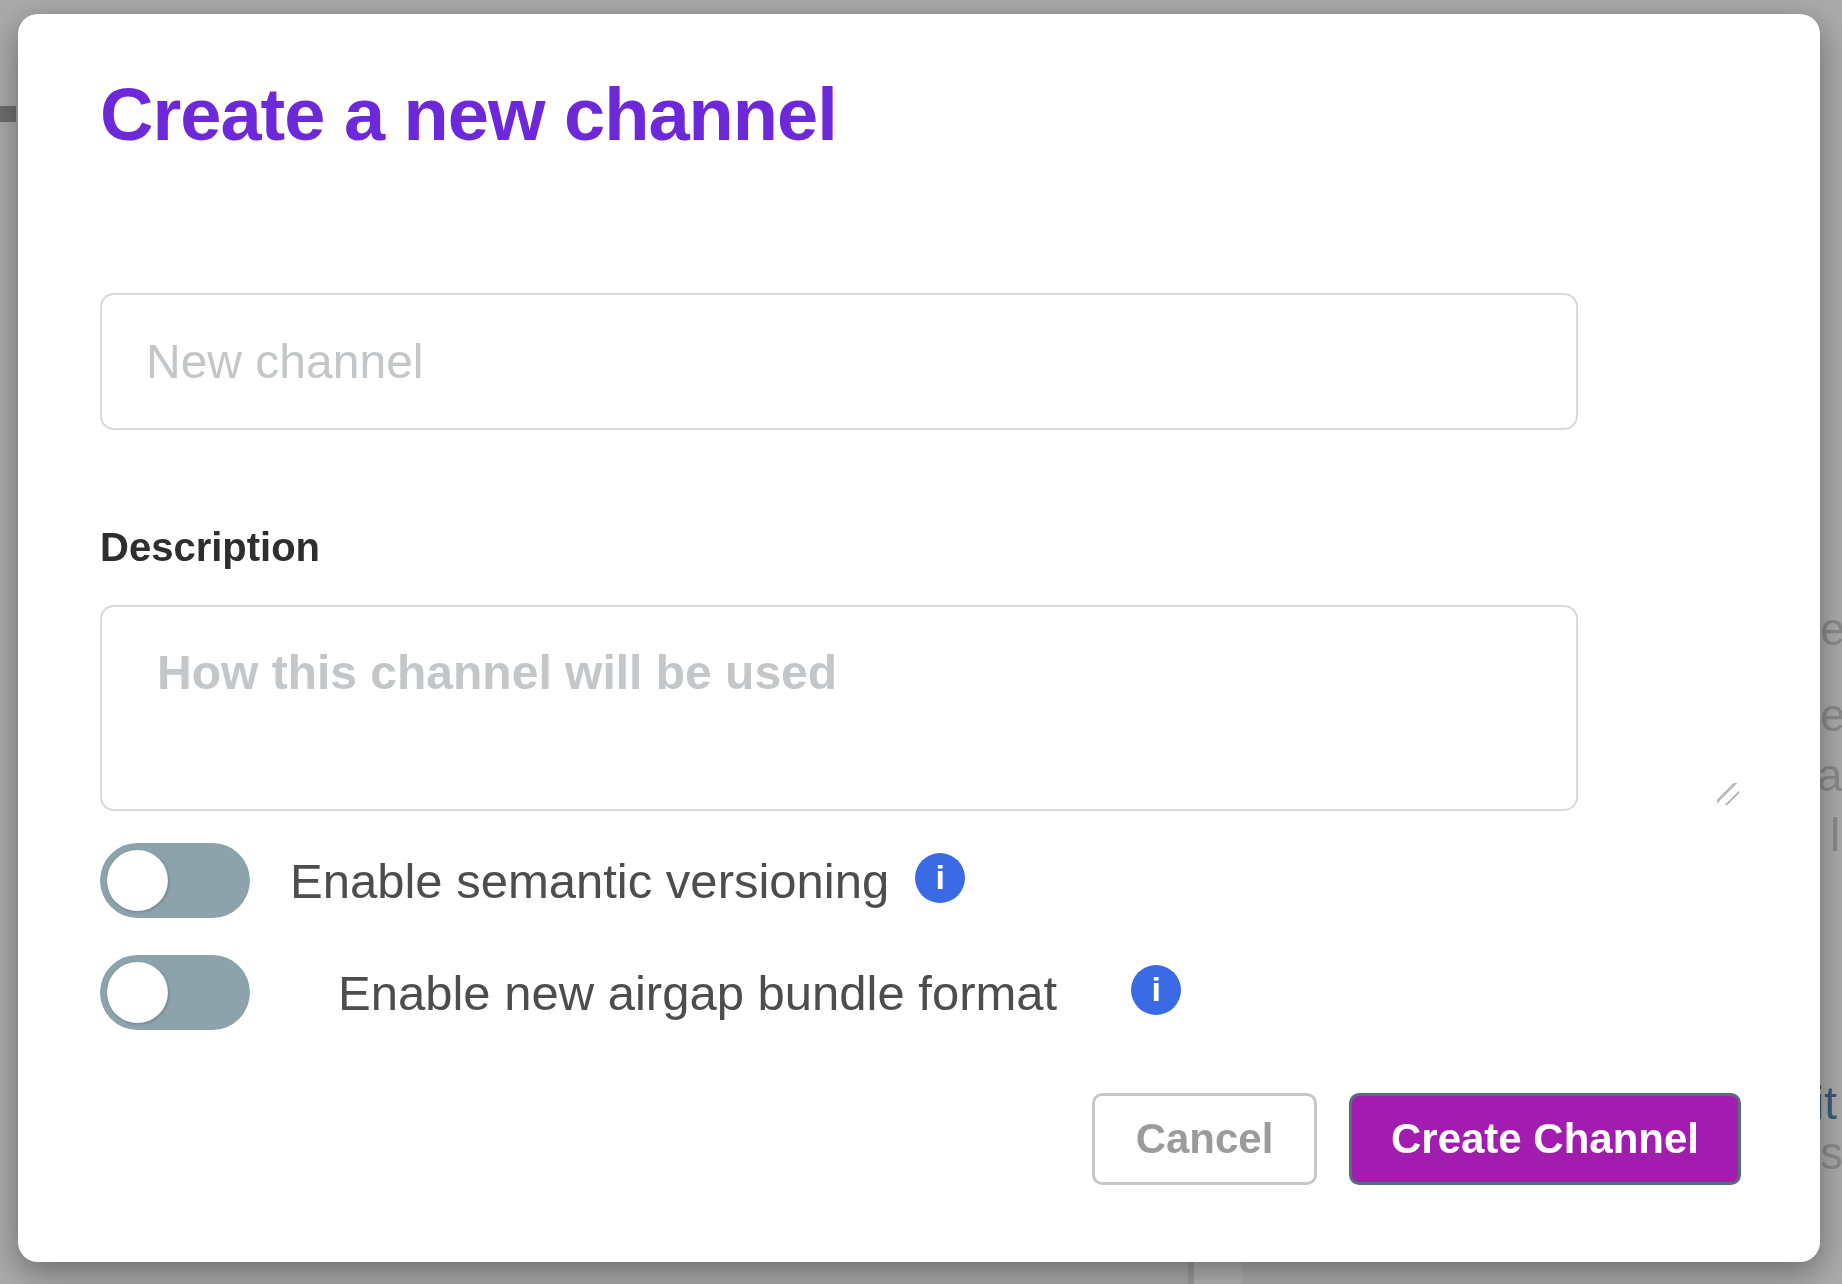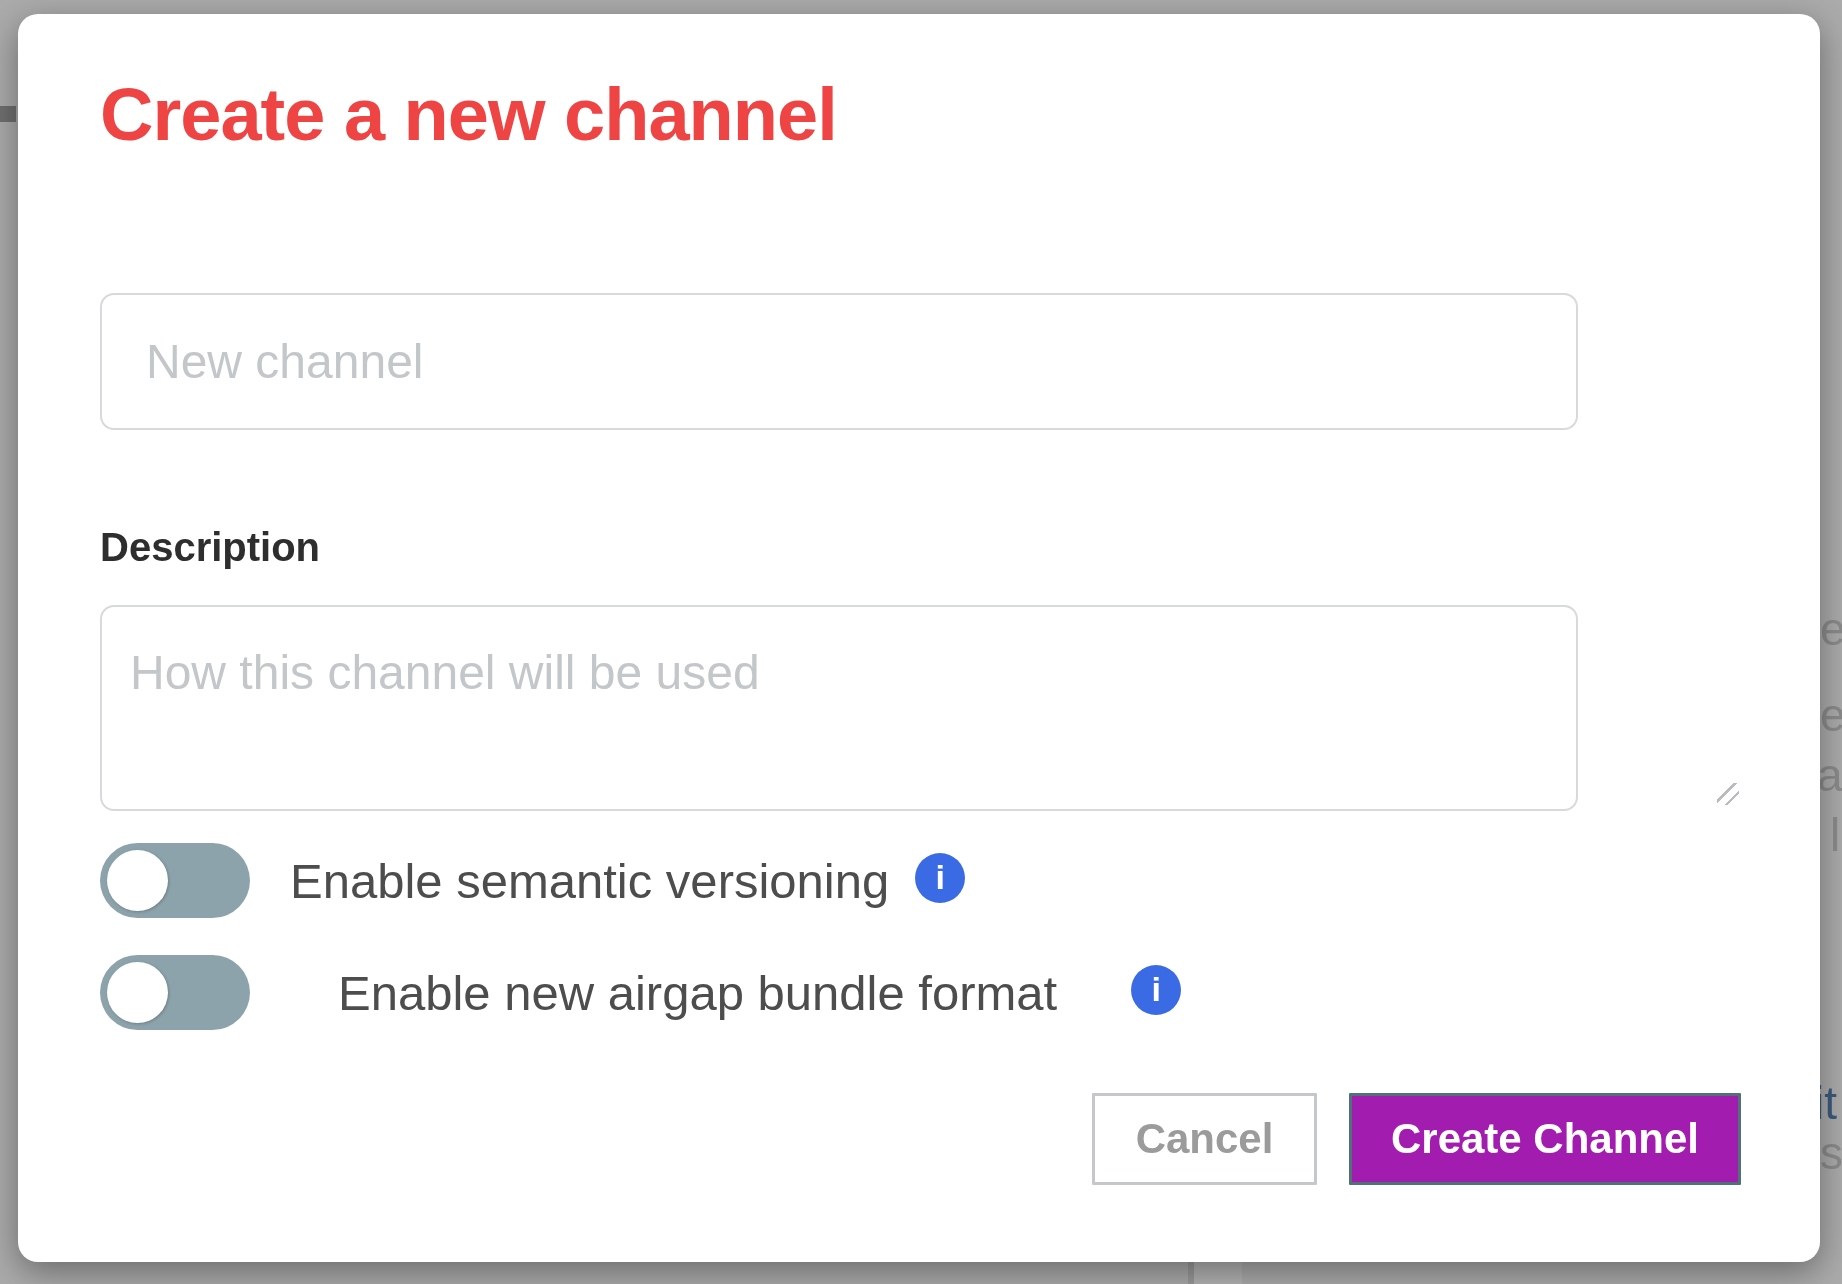--- a/index.html
+++ b/index.html
@@ -50,21 +50,21 @@
     border-radius:20px;
     box-shadow:0 10px 34px rgba(0,0,0,0.38);
   }
 
   .modal-title{
     position:absolute;
     left:82px; top:58px;
     margin:0;
     font-size:74px;
     font-weight:700;
-    color:#ef4444;
+    color:#6d28d9;
     letter-spacing:-1px;
   }
 
   .field-label{
     position:absolute;
     left:82px;
     font-size:40px;
     font-weight:700;
     color:#2e2e2e;
   }
@@ -85,23 +85,24 @@
     background:#fff;
   }
   .text-input{
     top:279px;
     height:137px;
     padding:0 44px;
   }
   .textarea{
     top:591px;
     height:206px;
-    padding:36px 28px;
+    padding:36px 55px;
     resize:none;
     line-height:1.25;
+    font-weight:bold;
   }
   .text-input::placeholder, .textarea::placeholder{
     color:#c3c7c9;
     opacity:1;
   }
 
   .resize-handle{
     position:absolute;
     left:1699px; top:769px;
     width:22px; height:22px;
@@ -165,21 +166,21 @@
 
   .button-row{
     position:absolute;
     top:1079px;
     right:79px;
     display:flex;
     gap:32px;
   }
   .btn{
     height:92px;
-    border-radius:1px;
+    border-radius:10px;
     font-family:"Liberation Sans","DejaVu Sans",sans-serif;
     font-size:42px;
     font-weight:700;
     cursor:pointer;
     display:flex;
     align-items:center;
     justify-content:center;
     box-sizing:border-box;
   }
   .btn-cancel{

